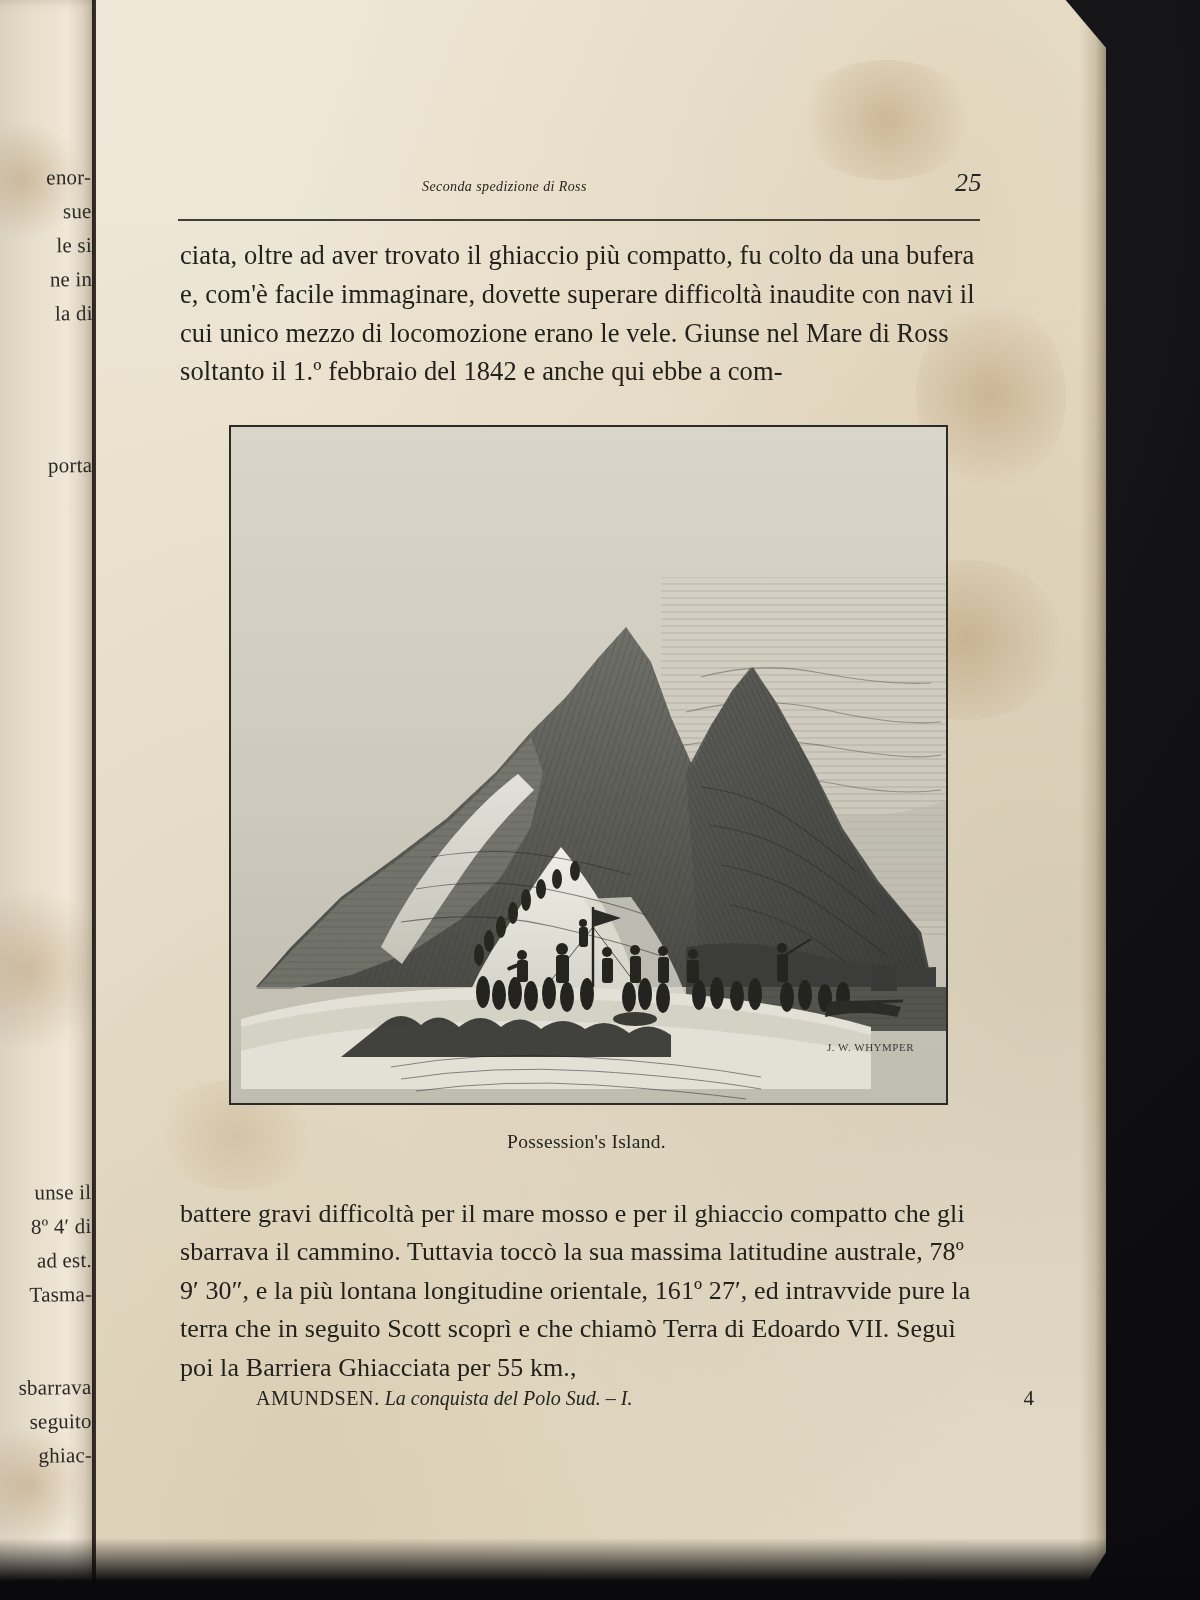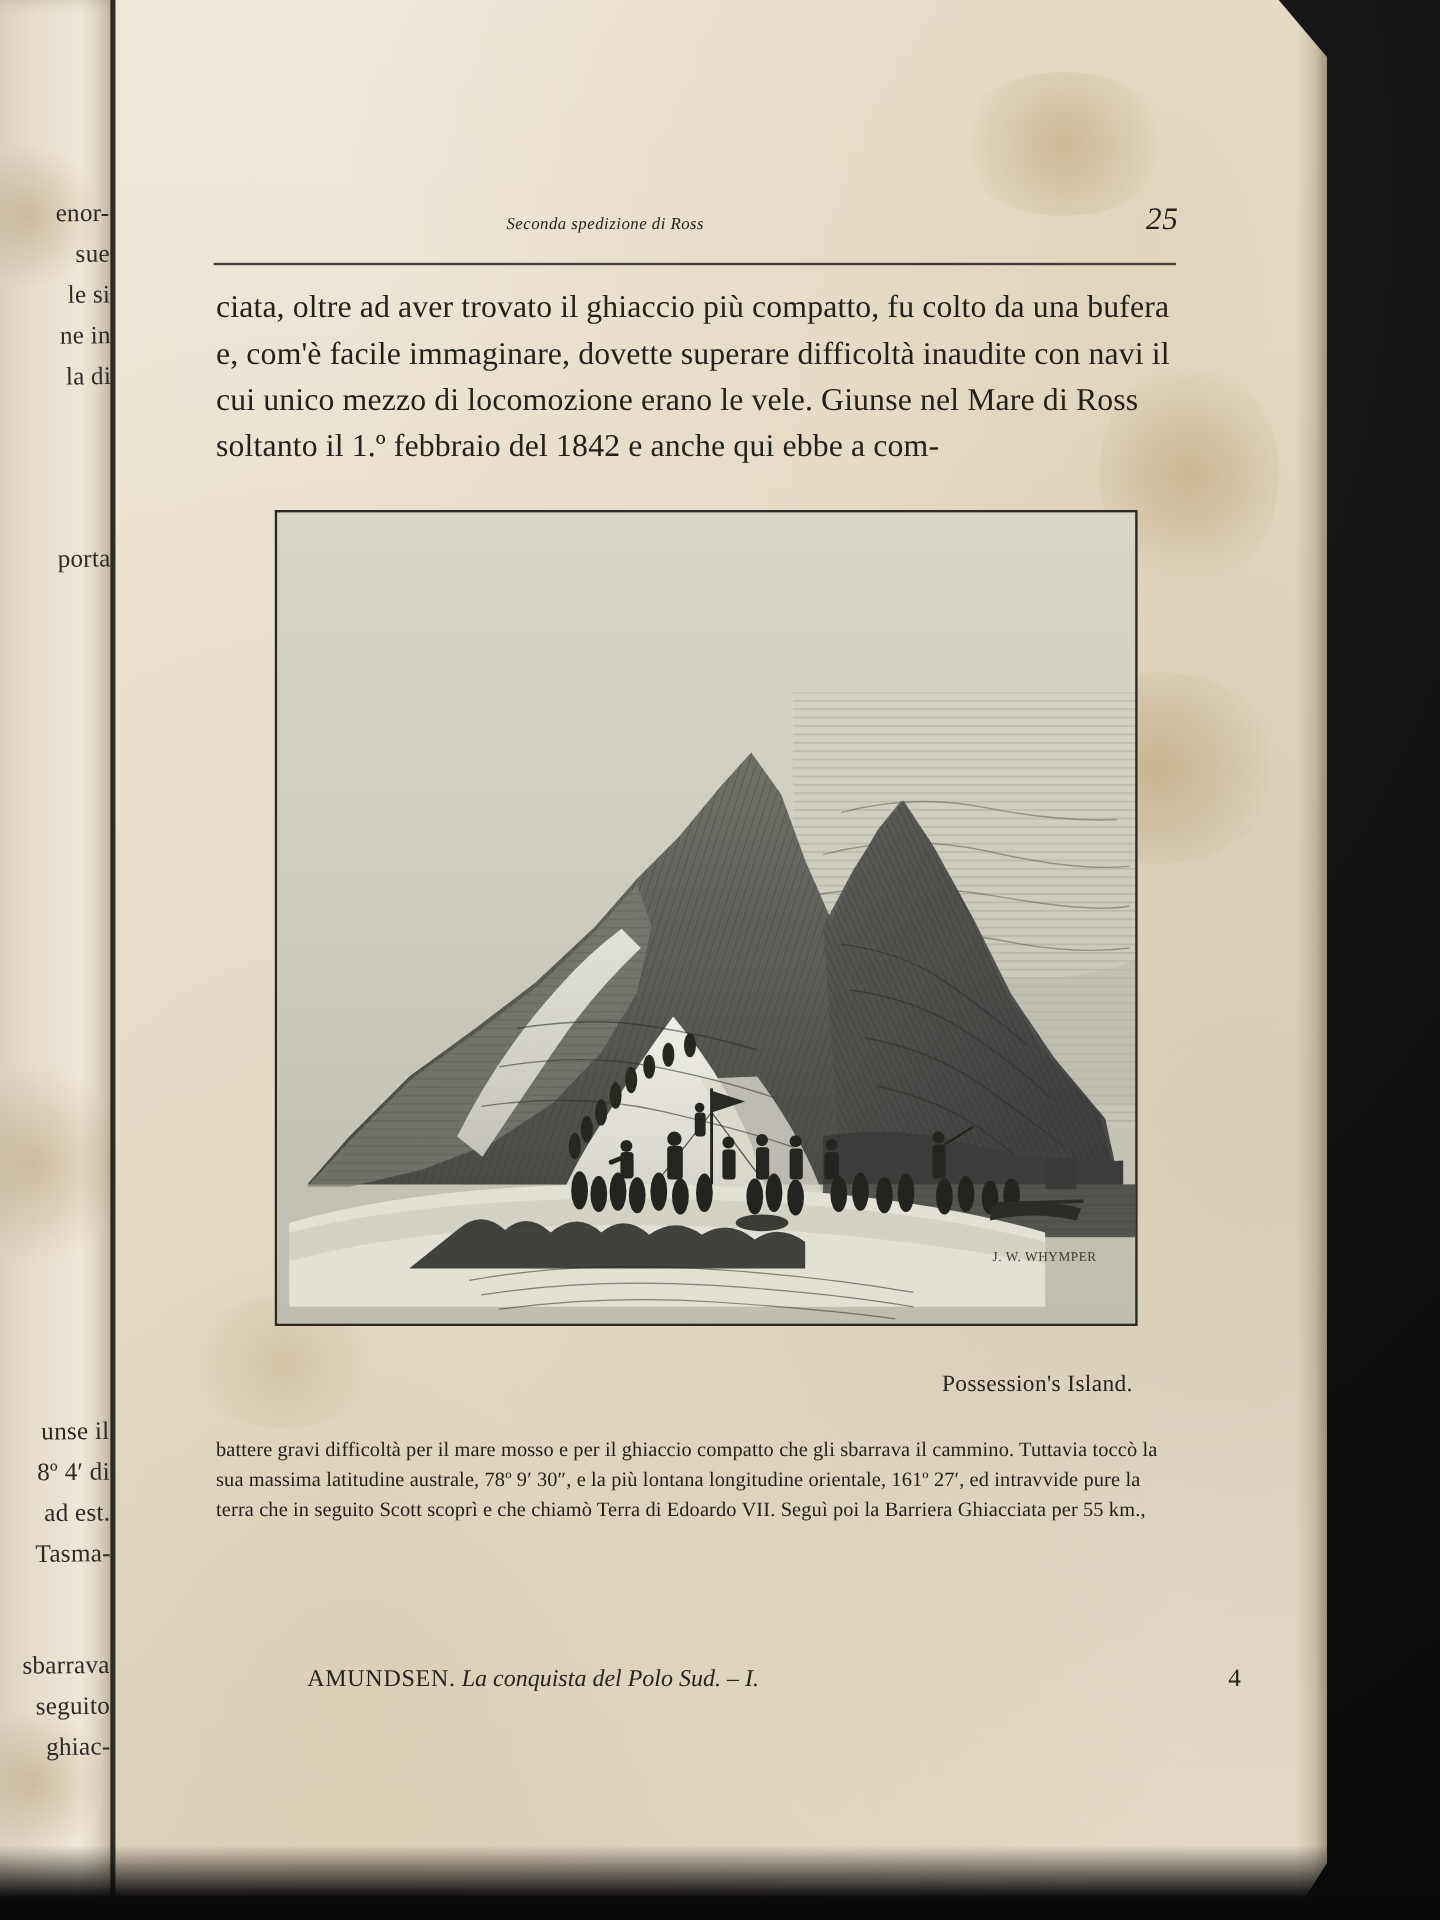--- a/index.html
+++ b/index.html
@@ -147,41 +147,41 @@
     position: absolute;
     left: 84px;
     width: 806px;
     color: #23211c;
     font-size: 26.5px;
     line-height: 1.465;
     letter-spacing: .1px;
   }
   .textblock p { margin: 0; }
   .tb-top { top: 236px; }
-  .tb-bottom { top: 1195px; font-size: 17px; line-height: 1.48; }
+  .tb-bottom { top: 1195px; font-size: 26px; line-height: 1.48; }
 
   
   .figure {
     position: absolute;
     left: 133px;
     top: 425px;
     width: 715px;
   }
   .plate {
     width: 715px;
     height: 676px;
     border: 2px solid #2c2a25;
     background: #cfcabb;
     position: relative;
     overflow: hidden;
   }
   .plate svg { display: block; width: 100%; height: 100%; }
   .caption {
-    margin-top: 38px;
-    text-align: right;
+    margin-top: 26px;
+    text-align: center;
     font-size: 19.5px;
     color: #26241f;
     letter-spacing: .3px;
   }
 
   
   .footer {
     position: absolute;
     left: 128px;
     top: 1386px;

